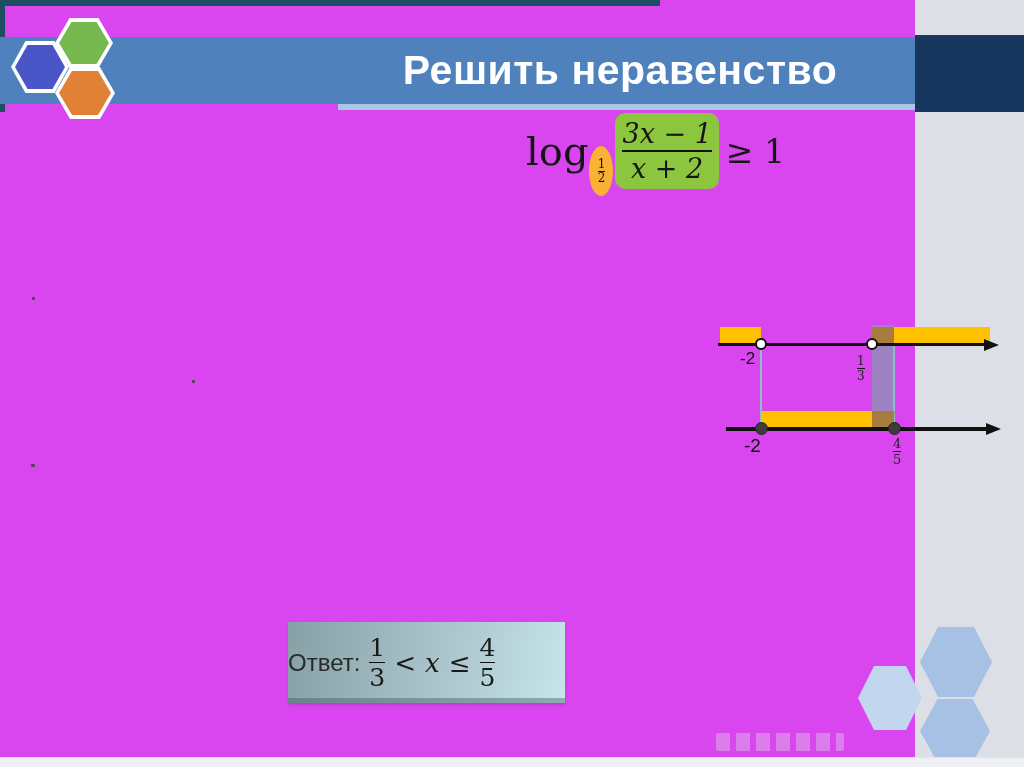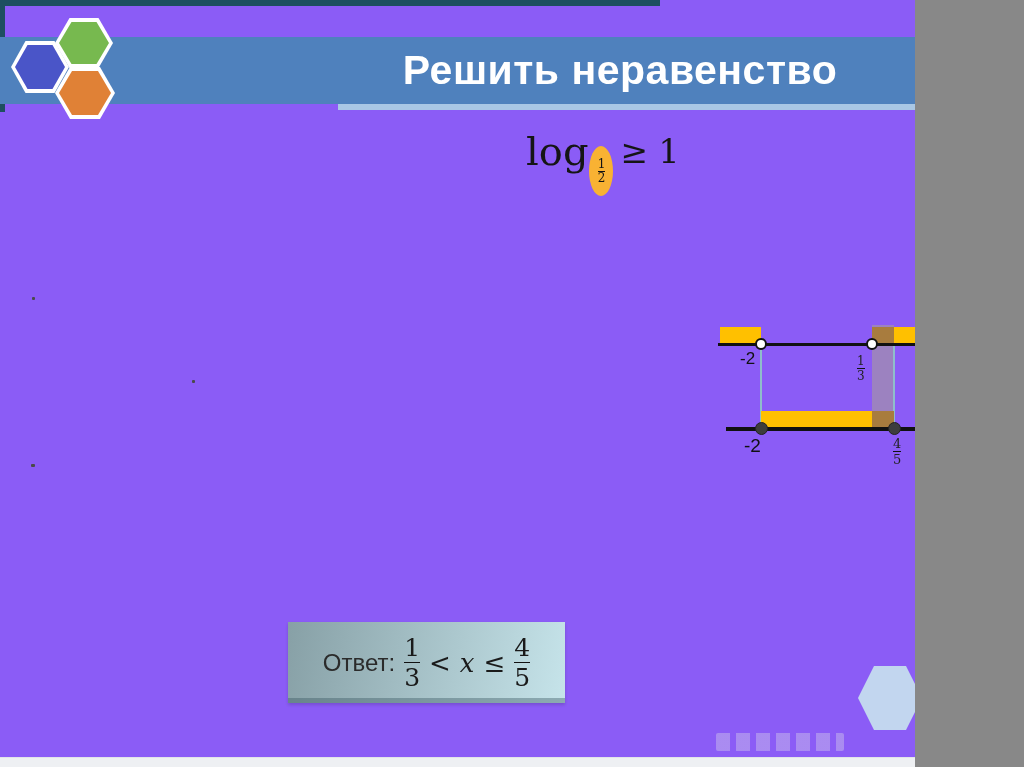--- a/index.html
+++ b/index.html
@@ -1,17 +1,17 @@
 <!DOCTYPE html>
 <html><head>
 <meta charset="utf-8">
 <style>
   html,body{margin:0;padding:0;background:#888;}
   .slide{
-    position:relative;width:915px;height:767px;background:#8b5cf6;
+    position:relative;width:1024px;height:767px;background:#d946ef;
     overflow:hidden;font-family:"Liberation Sans",sans-serif;
   }
   
   .right-column{position:absolute;left:915px;top:0;width:109px;height:767px;background:#dcdfe6;}
   .bottom-strip{position:absolute;left:0;top:757px;width:1024px;height:10px;background:#eef0f3;border-top:1px solid #e2e4e9;}
   .top-bar{position:absolute;left:0;top:0;width:660px;height:6px;background:#1e4f60;}
   .left-bar{position:absolute;left:0;top:0;width:5px;height:112px;background:#1e4f60;}
   .band-underline{position:absolute;left:338px;top:104px;width:686px;height:6px;background:#a9c7e5;}
   .header-band{position:absolute;left:0;top:37px;width:1024px;height:67px;background:#4f81bd;}
   .navy-block{position:absolute;left:915px;top:35px;width:109px;height:77px;background:#17365d;}
@@ -67,21 +67,21 @@
   .nl-pt.closed{width:13px;height:13px;background:#3d3d3d;border:1px solid #222;}
   .nl-lab{position:absolute;color:#111;line-height:1;}
   .nl-frac{position:absolute;color:#222;}
   .nl-frac .frac{line-height:1;}
   .nl-frac .bar{height:1px;margin:1px 0;}
   
   .answer-box{
     position:absolute;left:288px;top:622px;width:277px;height:81px;
     background:linear-gradient(100deg,#87a0a6 0%,#c6e4ea 100%);
     box-shadow:inset 0 -5px 0 rgba(55,85,95,.40), 0 2px 3px rgba(0,0,0,.15);
-    display:flex;align-items:center;justify-content:center;gap:9px;color:#1a1a1a;
+    display:flex;align-items:center;gap:9px;color:#1a1a1a;
   }
   .answer-box .ans-label{font-size:24px;color:#2b2b2b;}
   .answer-box .frac{font-size:25px;}
   .answer-box .frac .bar{height:1.5px;margin:2px 0;}
   .answer-box .rel{font-size:26px;}
   .answer-box .var{font-size:26px;font-style:italic;}
   
   .dot{position:absolute;width:3px;height:3px;background:#4a4a4a;border-radius:1px;}
   .watermark{position:absolute;left:716px;top:733px;width:128px;height:18px;opacity:.35;
     background:repeating-linear-gradient(90deg,#e3e4e7 0 14px,transparent 14px 20px);border-radius:2px;}
@@ -111,20 +111,25 @@
     </div>
 
   <div class="formula serif">
     <span class="log">log</span>
     <span class="base-ellipse">
       <span class="frac">
         <span>1</span>
         <span class="bar"></span>
         <span>2</span>
       </span>
+    </span>
+    <span class="green-box">
+      <span class="num">3x − 1</span>
+      <span class="bar"></span>
+      <span class="den">x + 2</span>
     </span>
     <span class="rel">≥ 1</span>
   </div>
 
   <div class="nl-shade" style="left:720px;top:327px;width:41px;height:17px;"></div>
   <div class="nl-shade" style="left:894px;top:327px;width:96px;height:17px;"></div>
   <div class="nl-purple"></div>
   <div class="nl-brown" style="top:327px;height:17px;"></div>
   <div class="nl-conn" style="left:760px;top:344px;height:84px;"></div>
   <div class="nl-conn" style="left:893px;top:344px;height:84px;"></div>

